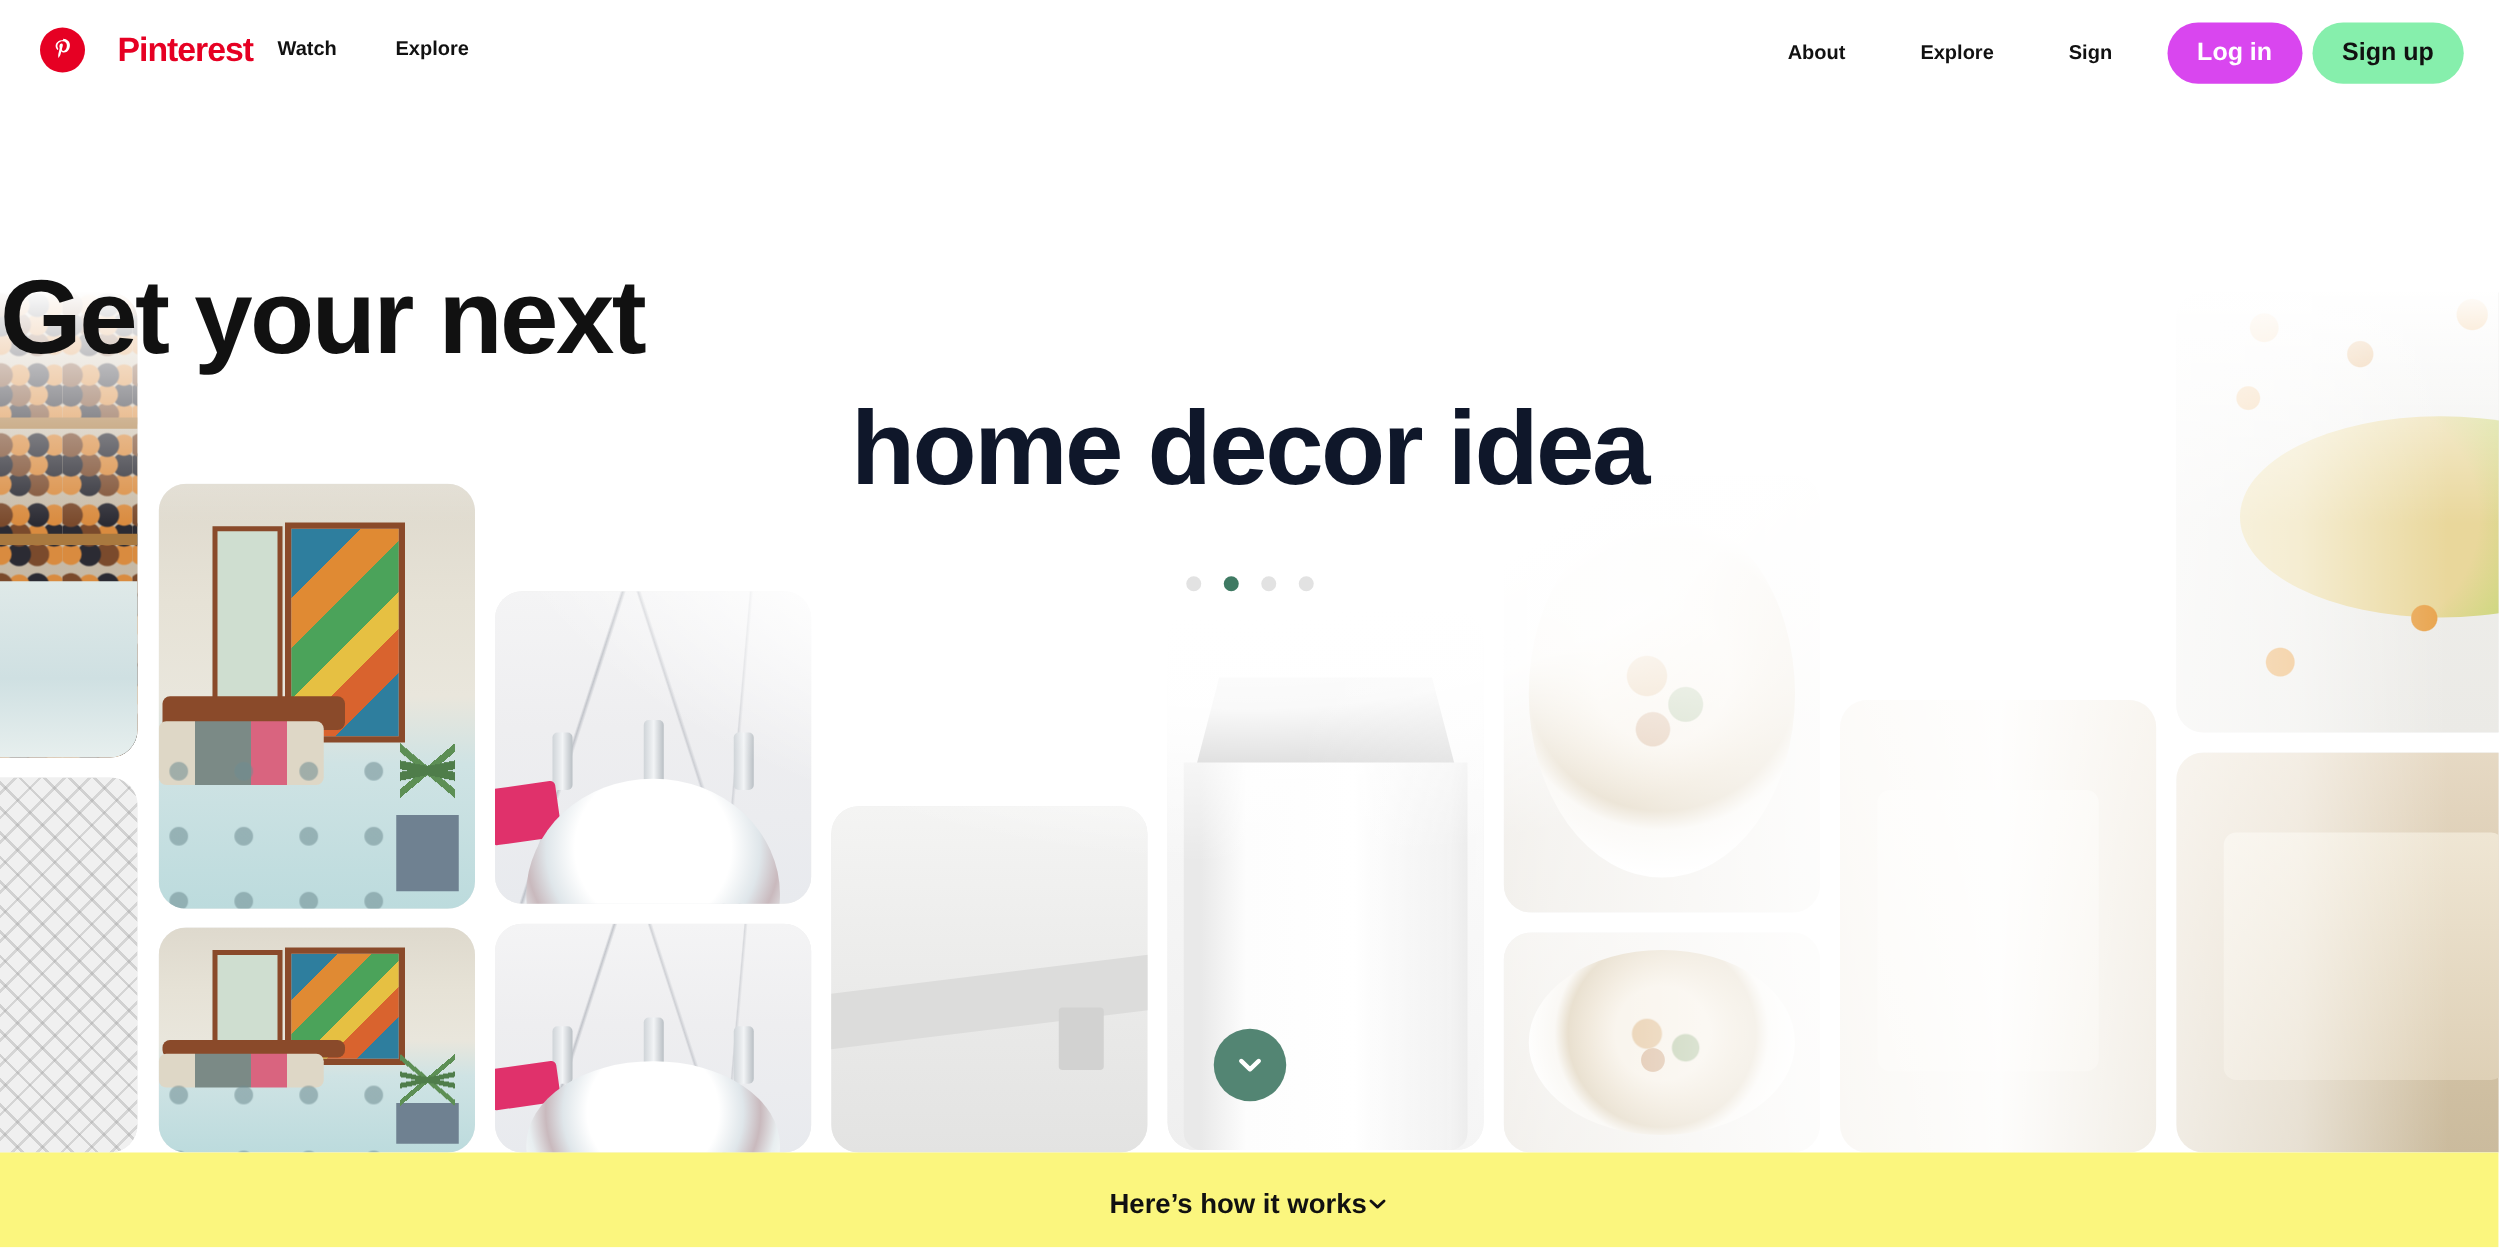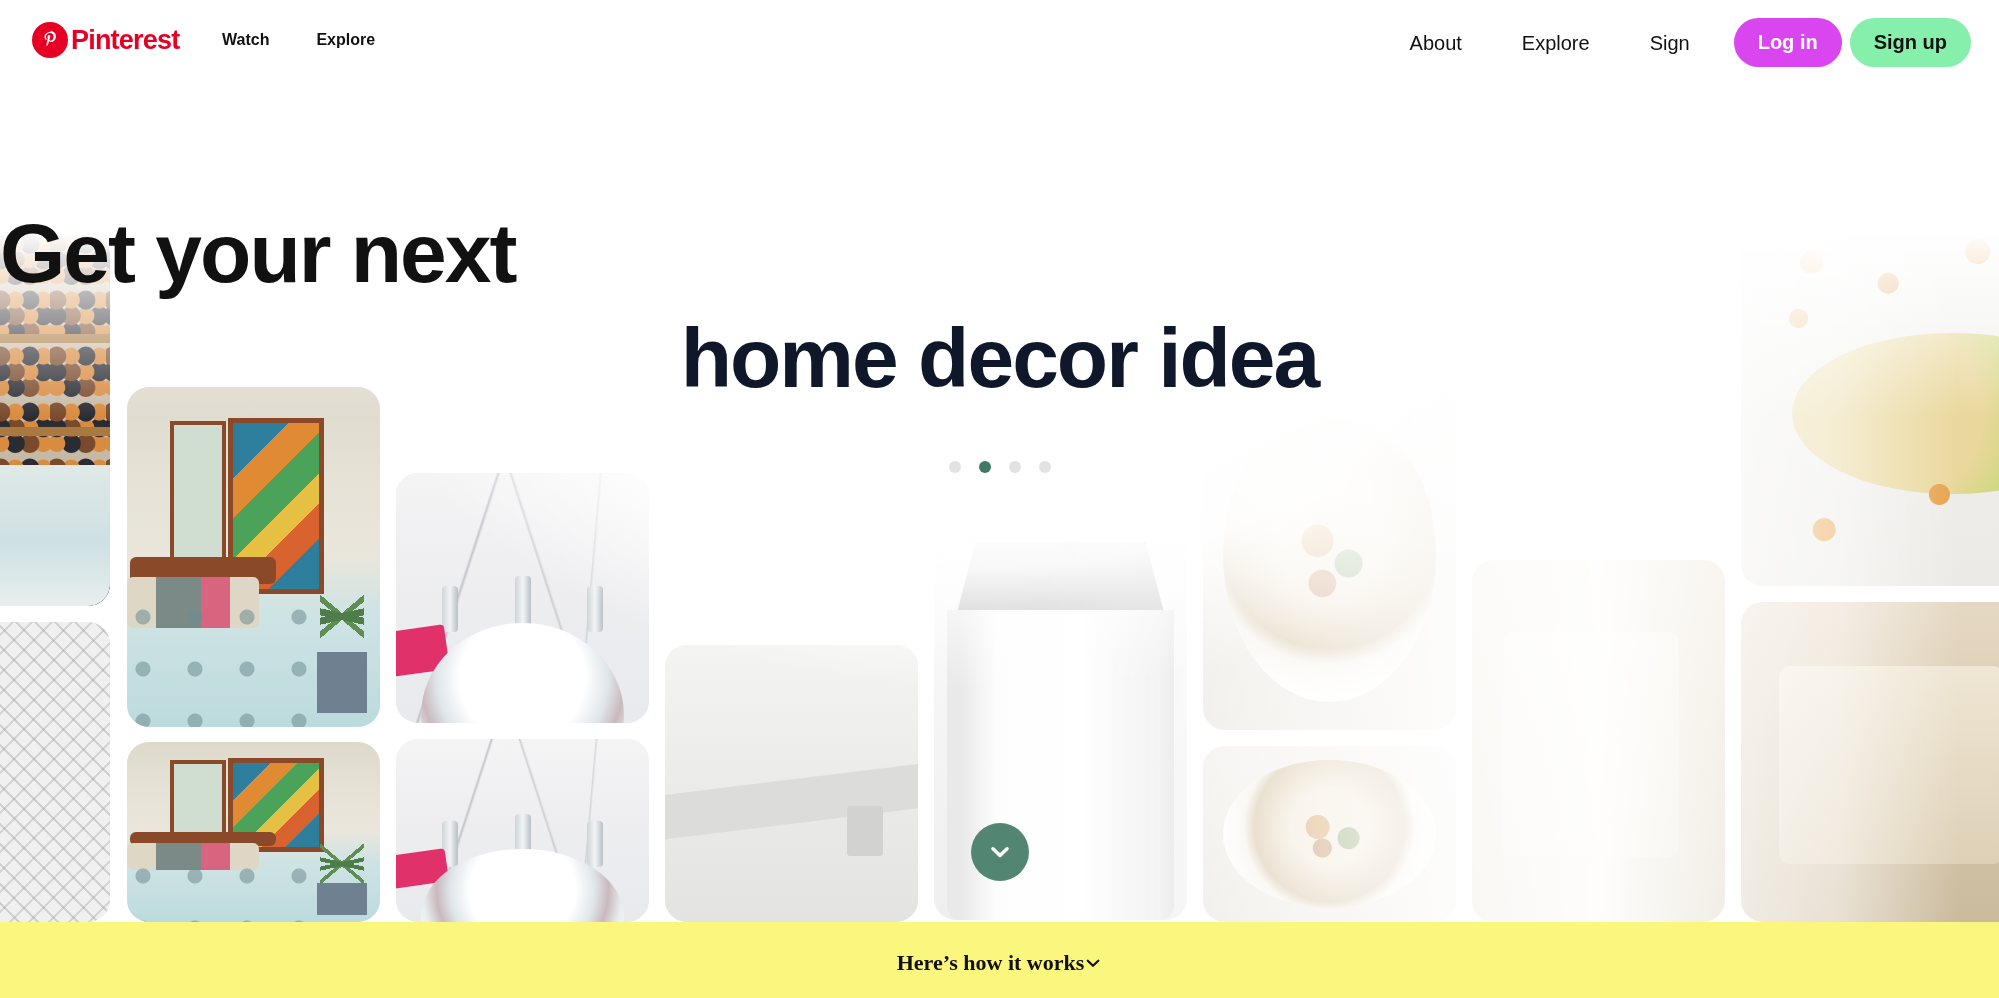--- a/index.html
+++ b/index.html
@@ -31,21 +31,21 @@
     display: flex;
     align-items: center;
   }
 
   .brand {
     position: absolute;
     left: 32px;
     top: 22px;
     display: flex;
     align-items: center;
-    gap: 3px;
+    gap: 26px;
     cursor: pointer;
   }
   .brand-mark {
     width: 36px; height: 36px;
     border-radius: 50%;
     background: #e60023;
     display: flex;
     align-items: center;
     justify-content: center;
     flex: none;
@@ -77,22 +77,22 @@
 
   .nav-right {
     position: absolute;
     right: 28px;
     top: 18px;
     display: flex;
     gap: 0;
     align-items: center;
   }
   .nav-right .nav-item {
-    font-size: 20px;
-    font-weight: normal;
+    font-size: 16px;
+    font-weight: bold;
     color: #111111;
     cursor: pointer;
     padding: 0 30px;
     line-height: 26px;
   }
   .btn {
     font-size: 20px;
     font-weight: bold;
     border: none;
     border-radius: 26px;
@@ -231,21 +231,20 @@
     z-index: 70;
     display: flex;
     align-items: flex-start;
     justify-content: center;
     cursor: pointer;
     padding-top: 28px;
   }
   .bottom-bar-inner {
     display: flex;
     align-items: center;
-    font-family: Liberation Serif, serif;
   }
   .bottom-bar-text {
     font-size: 22px;
     font-weight: bold;
     color: #111111;
     line-height: 26px;
   }
   .bottom-bar-inner svg { width: 18px; height: 18px; display: block; }
 
   

